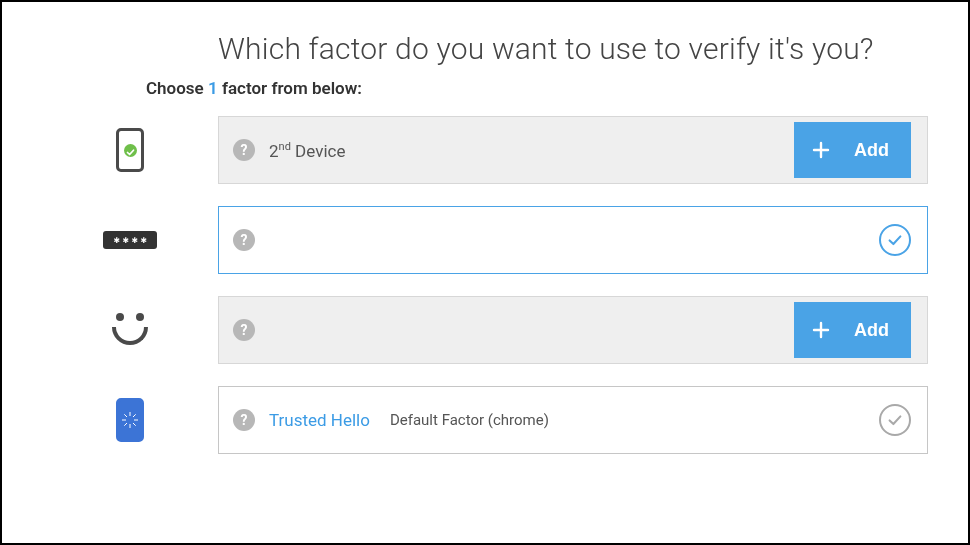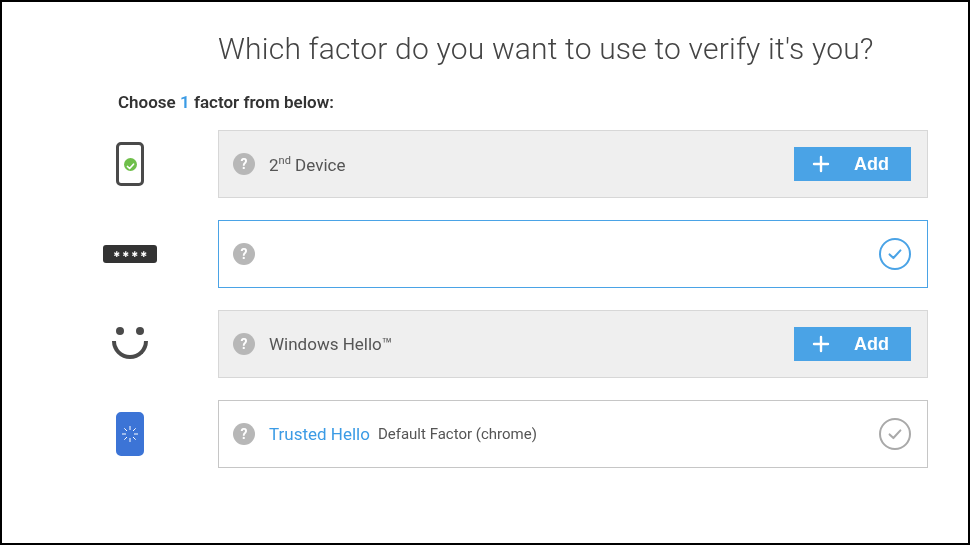--- a/index.html
+++ b/index.html
@@ -13,29 +13,29 @@
       overflow: hidden;
     }
     .container {
       padding: 28px 40px 20px 40px;
     }
     .heading {
       font-size: 30px;
       font-weight: 300;
       color: #444;
       margin-left: 176px;
-      margin-bottom: 24px;
+      margin-bottom: 10px;
       line-height: 1.28;
       letter-spacing: 0.2px;
     }
     .subheading {
       font-size: 17px;
       font-weight: 600;
       color: #333;
-      margin-left: 76px;
+      margin-left: 104px;
       margin-bottom: 18px;
     }
     .count {
       color: #3b9be5;
       font-weight: 600;
     }
     .rows { display: flex; flex-direction: column; gap: 22px; }
     .row {
       display: flex;
       align-items: center;
@@ -81,29 +81,29 @@
     }
     .label {
       font-size: 17px;
       color: #555;
       flex-shrink: 0;
     }
     .label.link { color: #3b9be5; }
     .sublabel {
       font-size: 15px;
       color: #555;
-      margin-left: 8px;
+      margin-left: 20px;
     }
     sup { font-size: 0.65em; vertical-align: super; }
     .spacer { flex: 1; }
     .add-btn {
       background: #4aa3e6;
       color: #fff;
       border: none;
-      height: 34px;
+      height: 56px;
       padding: 0 22px 0 18px;
       display: flex;
       align-items: center;
       gap: 24px;
       font-size: 18px;
       font-weight: 600;
       cursor: pointer;
     }
     .add-btn svg { display: block; }
     .circle-check {
@@ -204,21 +204,20 @@
     <div class="row">
       <div class="icon-col">
         <div class="hello-face">
           <div class="e1"></div>
             <div class="e2"></div>
             <div class="sm"></div>
         </div>
       </div>
       <div class="card">
         <div class="help">?</div>
-        <div class="label">Windows Hello™</div>
         <div class="spacer"></div>
         <button class="add-btn">
           <svg width="18" height="18" viewBox="0 0 18 18">
               <path d="M9 2v14M2 9h14" stroke="#fff" stroke-width="2.4" stroke-linecap="round"></path>
             </svg>
           <span>Add</span>
         </button>
       </div>
     </div>
 

